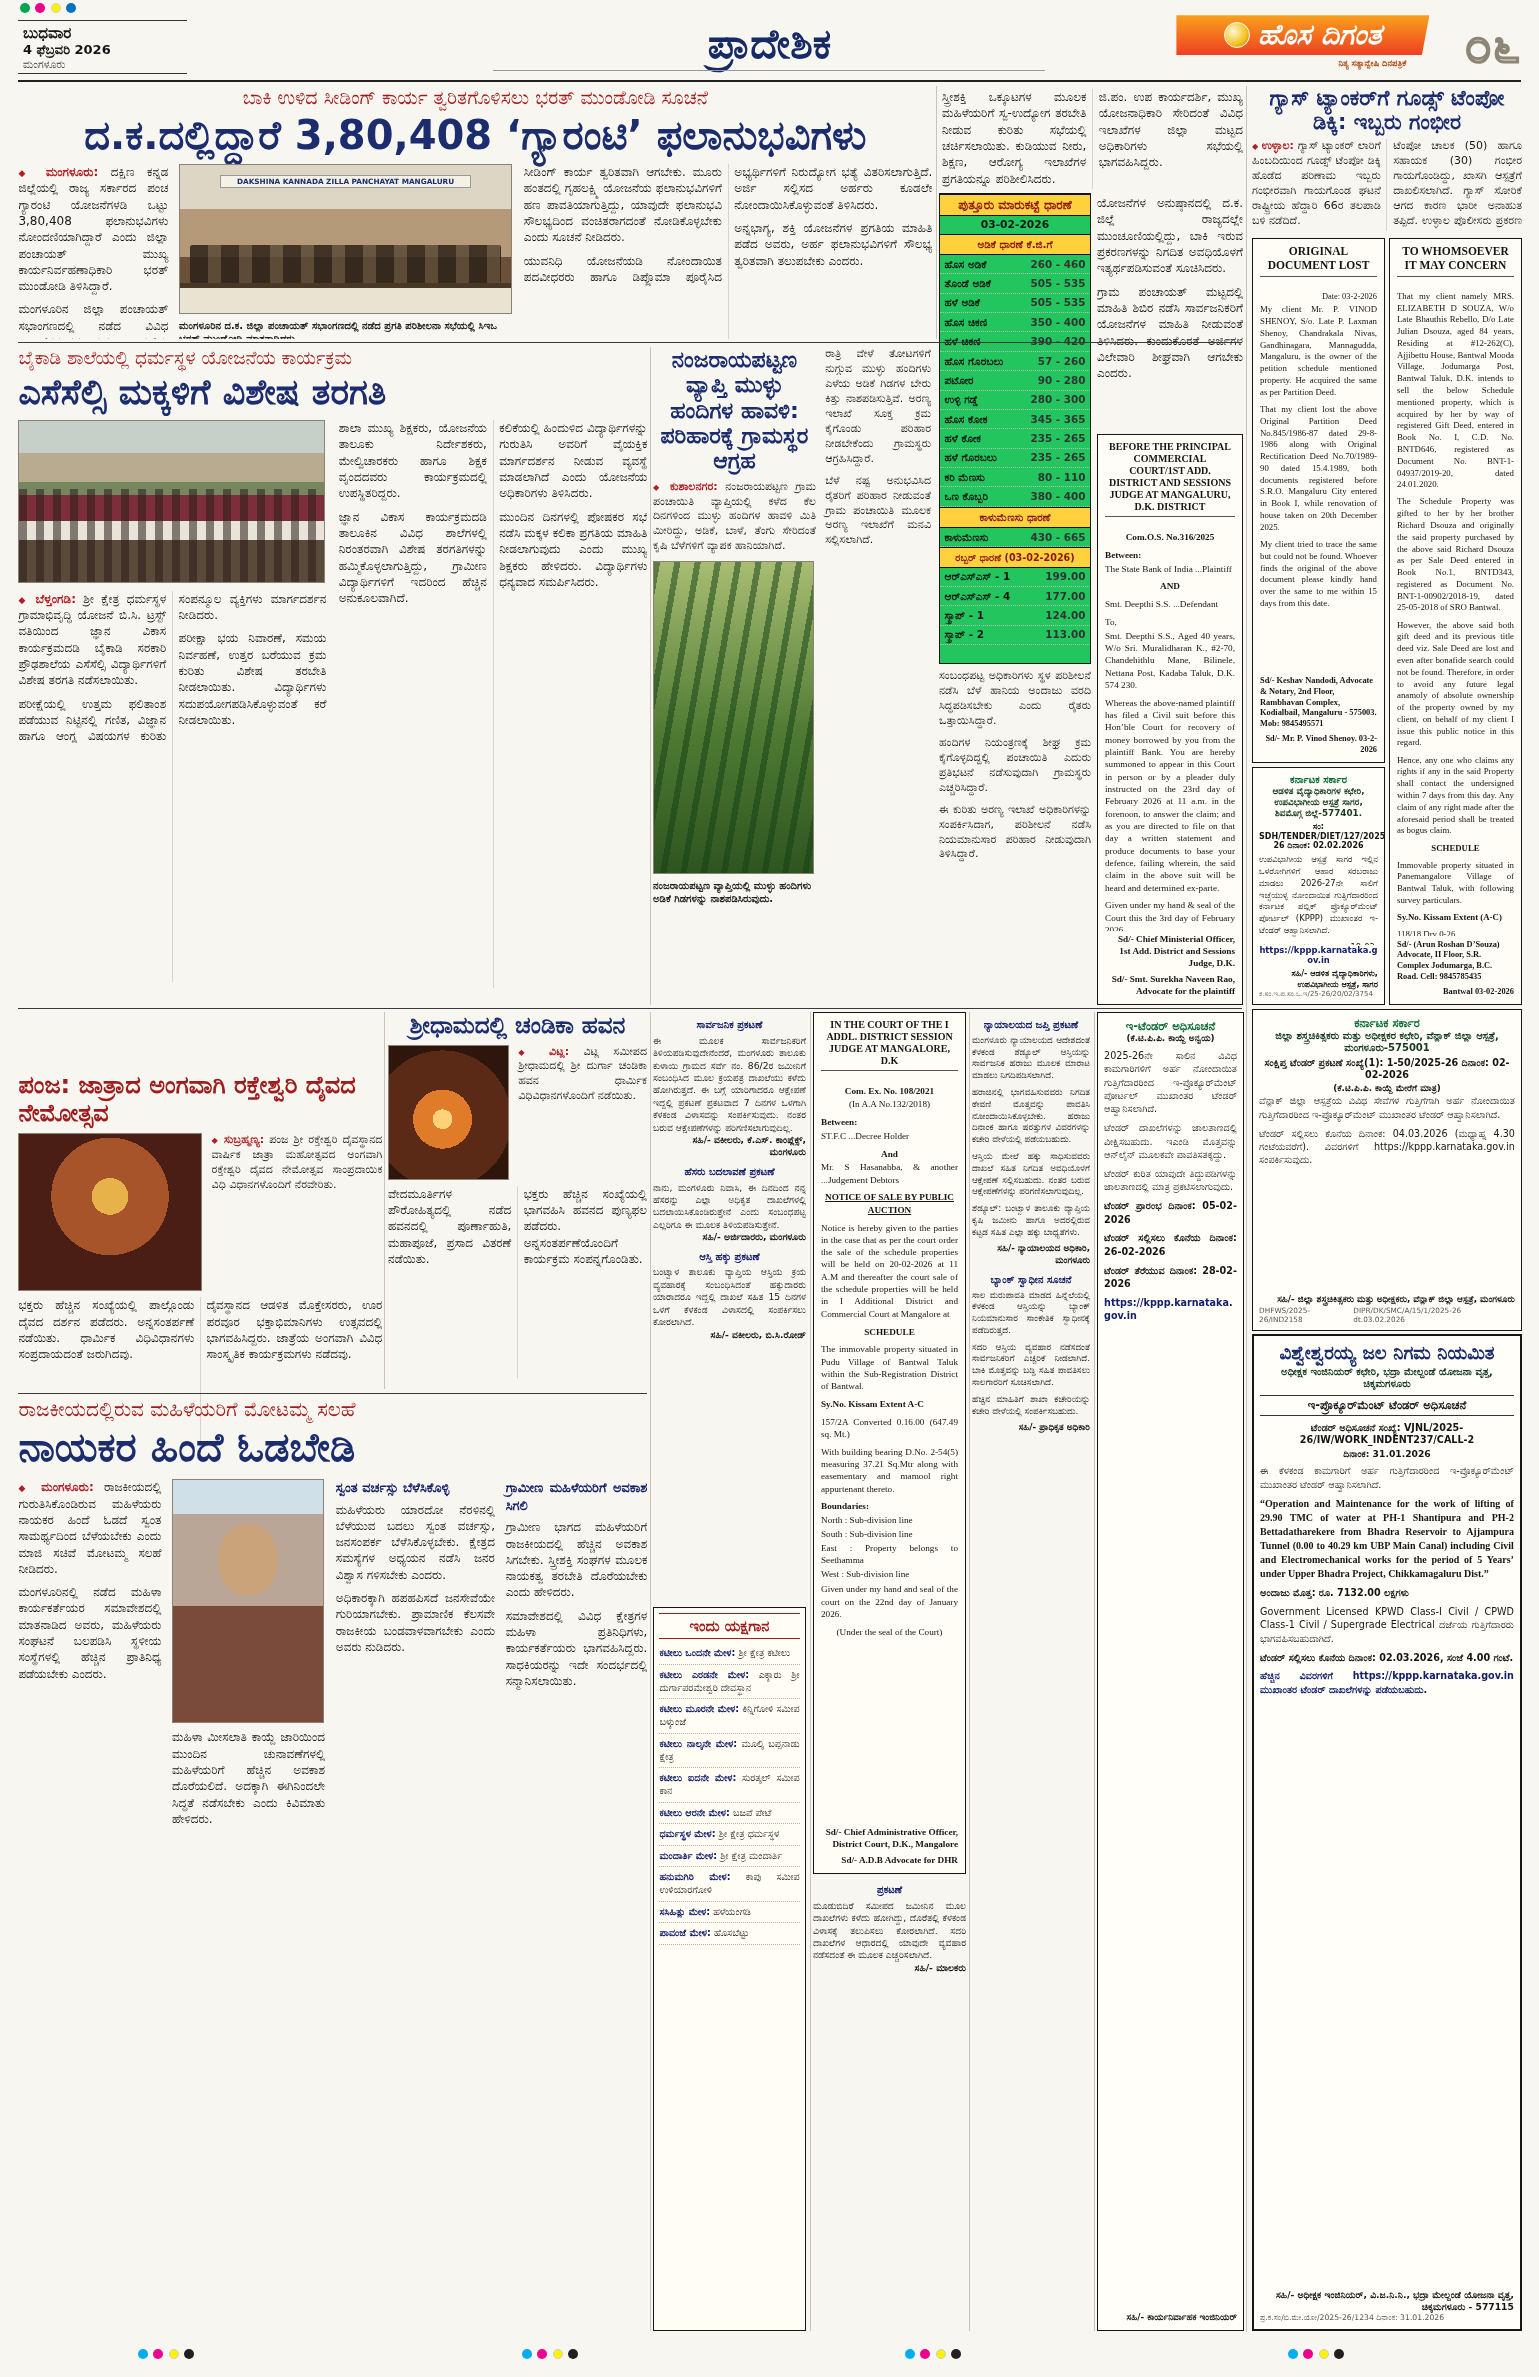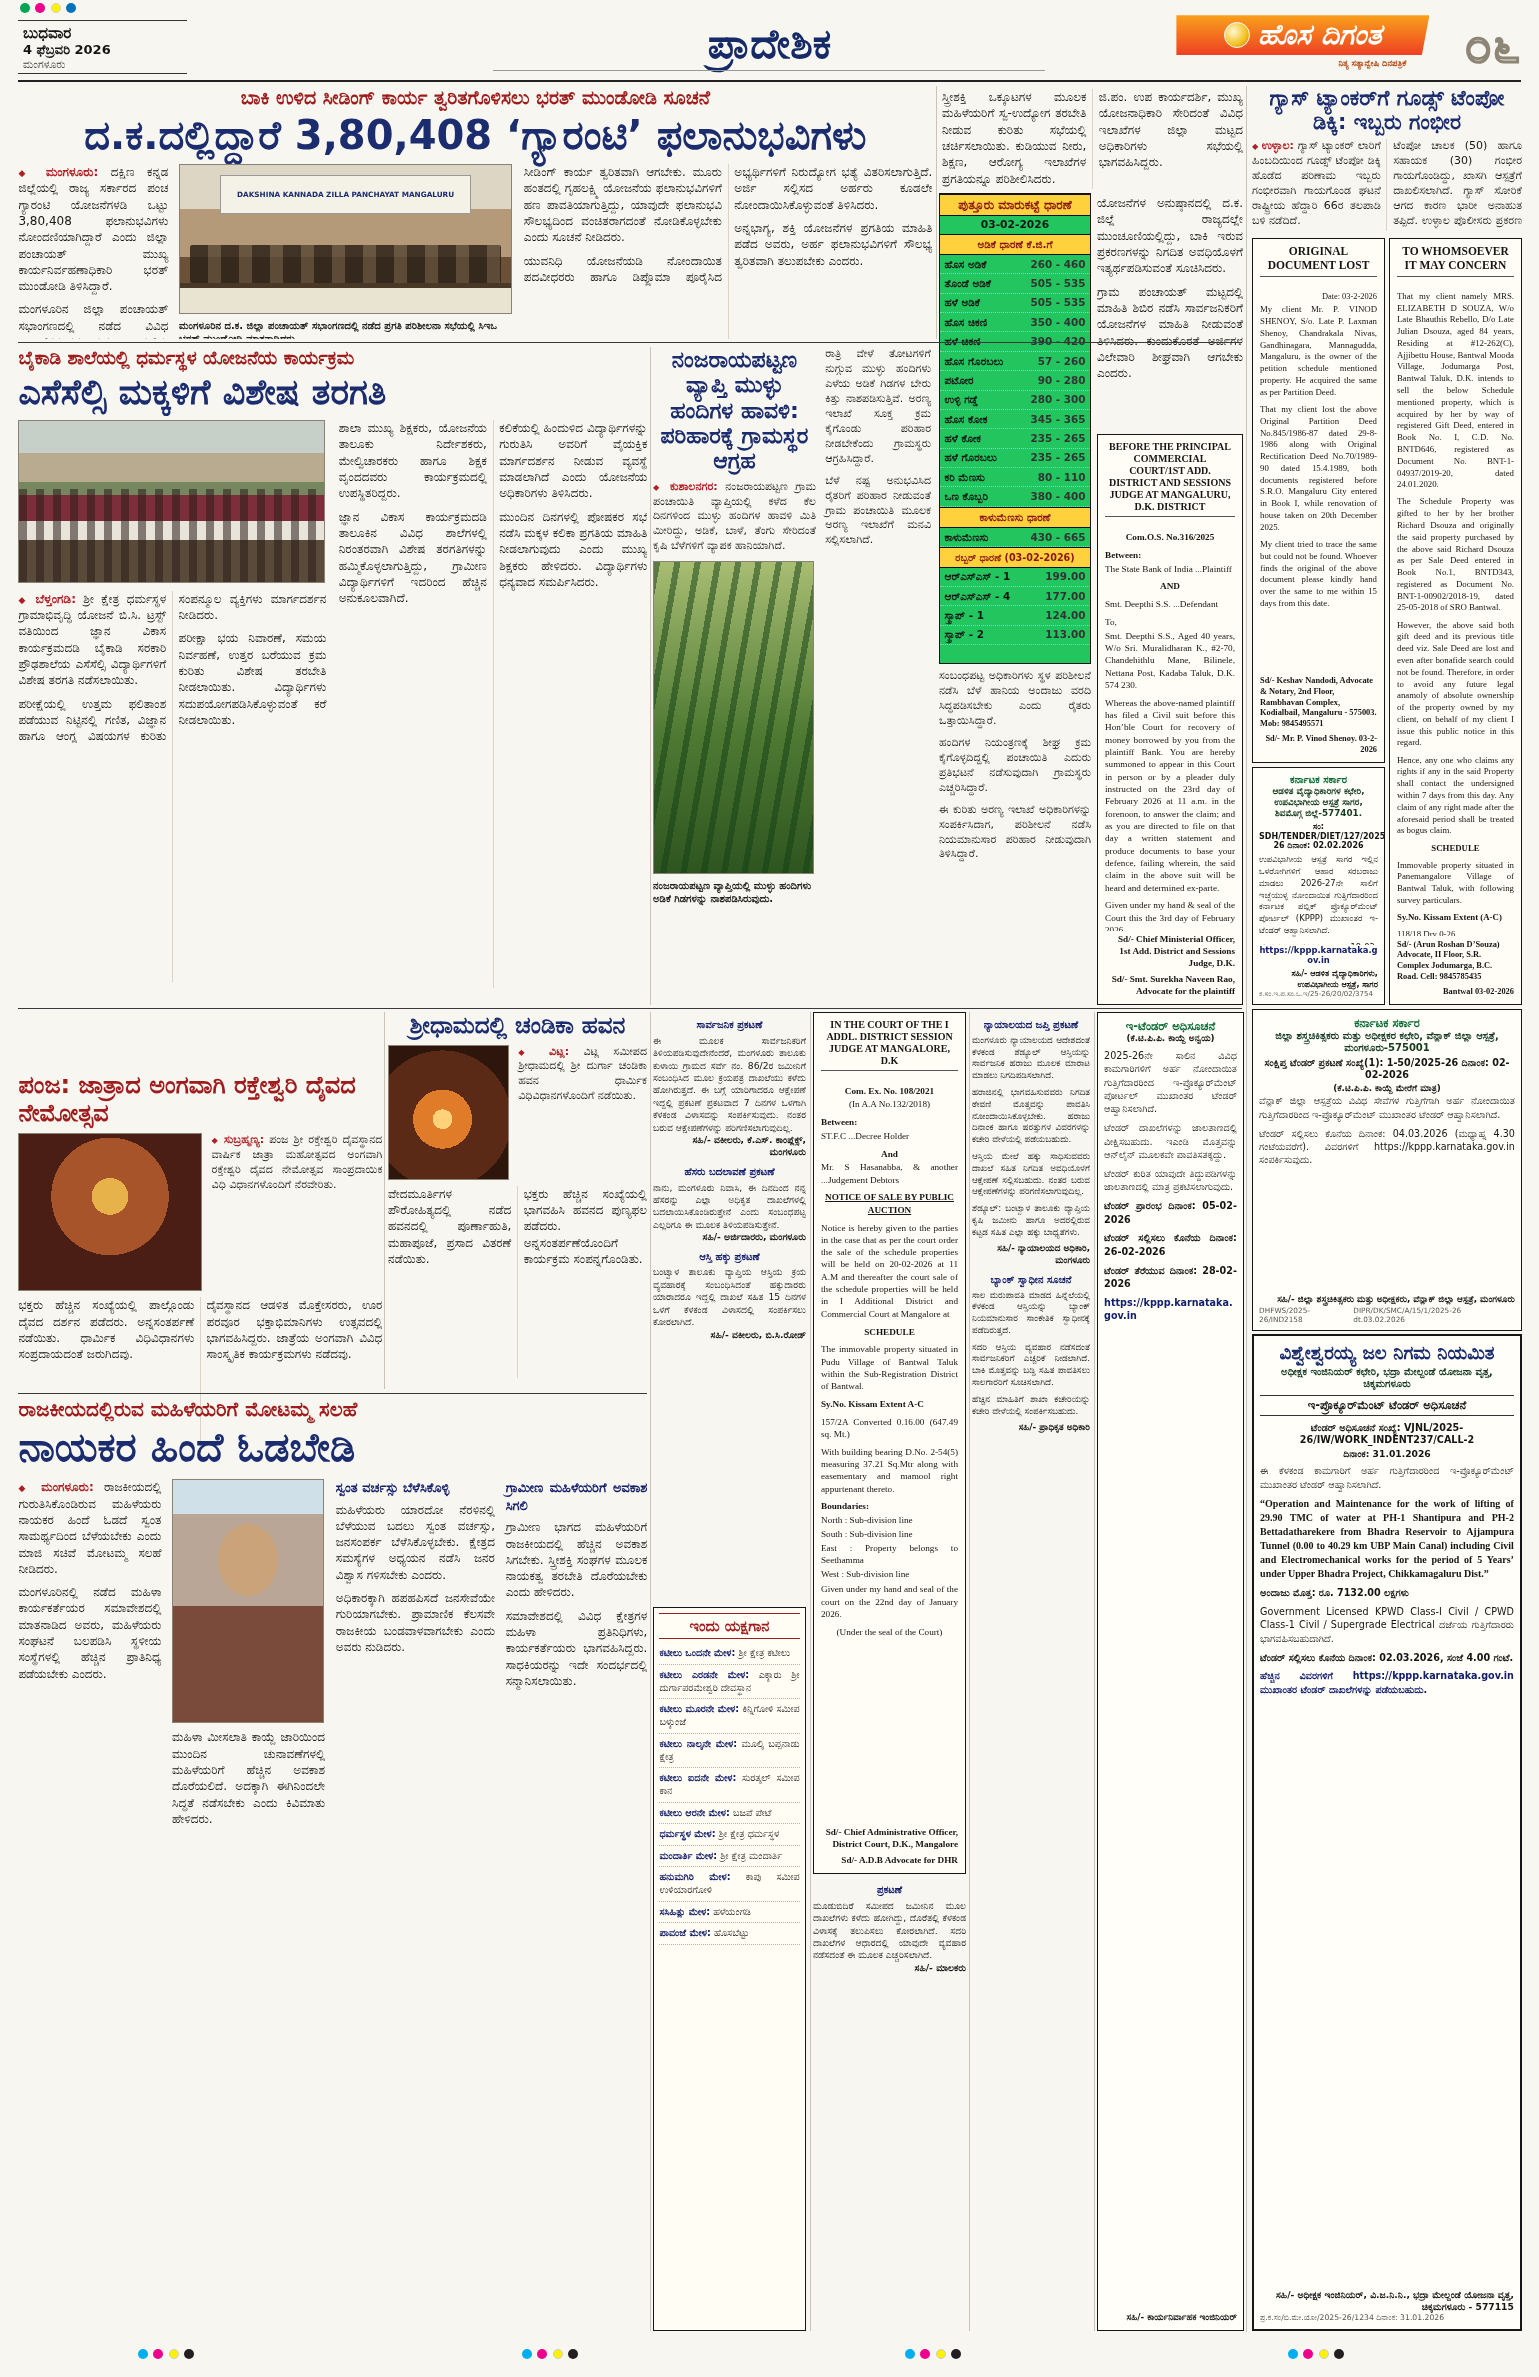--- a/index.html
+++ b/index.html
@@ -2,21 +2,21 @@
 <html style="font-size:12.3px"><head>
 <meta charset="utf-8">
 <style>
   *{margin:0;padding:0;box-sizing:border-box}
   html,body{width:1540px;height:2377px}
   body{background:#f8f6f0;color:#151515;font-family:"DejaVu Sans",sans-serif;position:relative;overflow:hidden}
   .b{position:absolute;overflow:hidden}
   .vr{position:absolute;width:0.8px;background:#c9c4b6}
   .hr{position:absolute;height:0;border-top:1.5px solid #3a3a3a}
   .hd{color:#1b2d6e;font-weight:bold;line-height:1.15}
-  .kicker{color:#9e1c1c;font-weight:bold;line-height:1.2}
+  .kicker{color:#9e1c1c;font-weight:normal;line-height:1.2}
   .btxt{font-size:12px;line-height:1.36;text-align:justify}
   .btxt p{margin-bottom:7px}
   .cols2{column-count:2;column-gap:12.3px;column-rule:0.8px solid #d9d4c6}
   .dateline{color:#b01f24;font-weight:bold}
   .dateline::before{content:"◆ ";font-size:.75em;color:#b01f24}
   .caption{font-size:10px;line-height:1.3;font-weight:bold;color:#222;padding-top:5px}
   .photo{position:relative;border:0.8px solid #8a8274;overflow:hidden}
   .notice{border:1.5px solid #161616;background:#fffdf6;padding:6.1px 7px;display:flex;flex-direction:column}
   .notice .nt{font-family:"Liberation Serif",serif;font-weight:bold;text-align:center;font-size:11.5px;line-height:1.2;border-bottom:0.8px solid #555;padding-bottom:3.1px;margin-bottom:14px}
   .en{font-family:"Liberation Serif",serif;font-size:9.2px;line-height:1.34;text-align:justify}
@@ -29,21 +29,21 @@
   .band{background:#ffd23d;color:#8a1414;font-weight:bold;text-align:center;font-size:12.3px;padding:3.1px 1.5px;border-top:0.8px solid #111;border-bottom:0.8px solid #111}
   .mrow{display:flex;justify-content:space-between;font-size:10.4px;font-weight:bold;padding:2.7px 4.6px;border-bottom:0.8px dotted #bbb}
   .mrow .mv{color:#333}
   .gov{color:#0a6b34;font-weight:bold;text-align:center}
   .tender{border:1.5px solid #161616;background:#fffef8;padding:6.1px;display:flex;flex-direction:column}
   .tender .kn{font-size:9.6px;line-height:1.4;text-align:justify}
   .tender .kn p{margin-bottom:5.4px}
   .ref{font-weight:bold;font-size:9.6px;text-align:center;margin:3.1px 0}
   .url{color:#14206b;font-weight:bold;word-break:break-all}
   .regdots span{display:inline-block;width:10px;height:10px;border-radius:50%;margin-right:5.4px}
-  .pbanner{position:absolute;top:7%;left:12%;right:12%;background:#f4f1e6;color:#1b2d6e;font-weight:bold;font-size:7.3px;text-align:center;padding:14px 0;border:0.8px solid #999}
+  .pbanner{position:absolute;top:7%;left:12%;right:12%;background:#f4f1e6;color:#1b2d6e;font-weight:bold;font-size:7.3px;text-align:center;padding:1px 0;border:0.8px solid #999}
   .dais{position:absolute;bottom:20%;left:3%;right:3%;height:26%;background:repeating-linear-gradient(90deg,#2c2118 0 18.4px,#5a4a36 18.4px 31px);opacity:.85;border-radius:2.3px}
   .ptable{position:absolute;bottom:0;left:0;right:0;height:17%;background:#e9e3d2}
   .crowd{position:absolute;left:0;right:0;bottom:0;top:42%;background:repeating-linear-gradient(90deg,rgba(44,30,26,.55) 0 7.7px,rgba(0,0,0,0) 7.7px 17px)}
   .leaves{position:absolute;inset:0;background:repeating-linear-gradient(100deg,rgba(18,62,20,.5) 0 6.1px,rgba(0,0,0,0) 6.1px 20px)}
   .face{position:absolute;top:18%;left:30%;width:40%;height:30%;border-radius:50%;background:#caa37a}
   .ybox{border:1.5px solid #161616;background:#fffdf4;padding:4.6px}
   .ybox .yt{text-align:center;color:#9e1c1c;font-weight:bold;font-size:14.6px;border-top:1.5px solid #9e1c1c;border-bottom:1.5px solid #9e1c1c;padding:3.1px 0;margin-bottom:4.6px}
   .yitem{font-size:9.6px;line-height:1.35;border-bottom:0.8px dotted #b9b2a0;padding:3.8px 0.8px;text-align:justify}
   .yitem b{color:#14206b}
   .lgo{background:linear-gradient(180deg,#f9a11b,#ee4023);color:#fff;font-weight:bold;font-style:italic;display:flex;align-items:center;justify-content:center;gap:7.7px;clip-path:polygon(0 0,100% 0,97% 100%,0 100%)}

